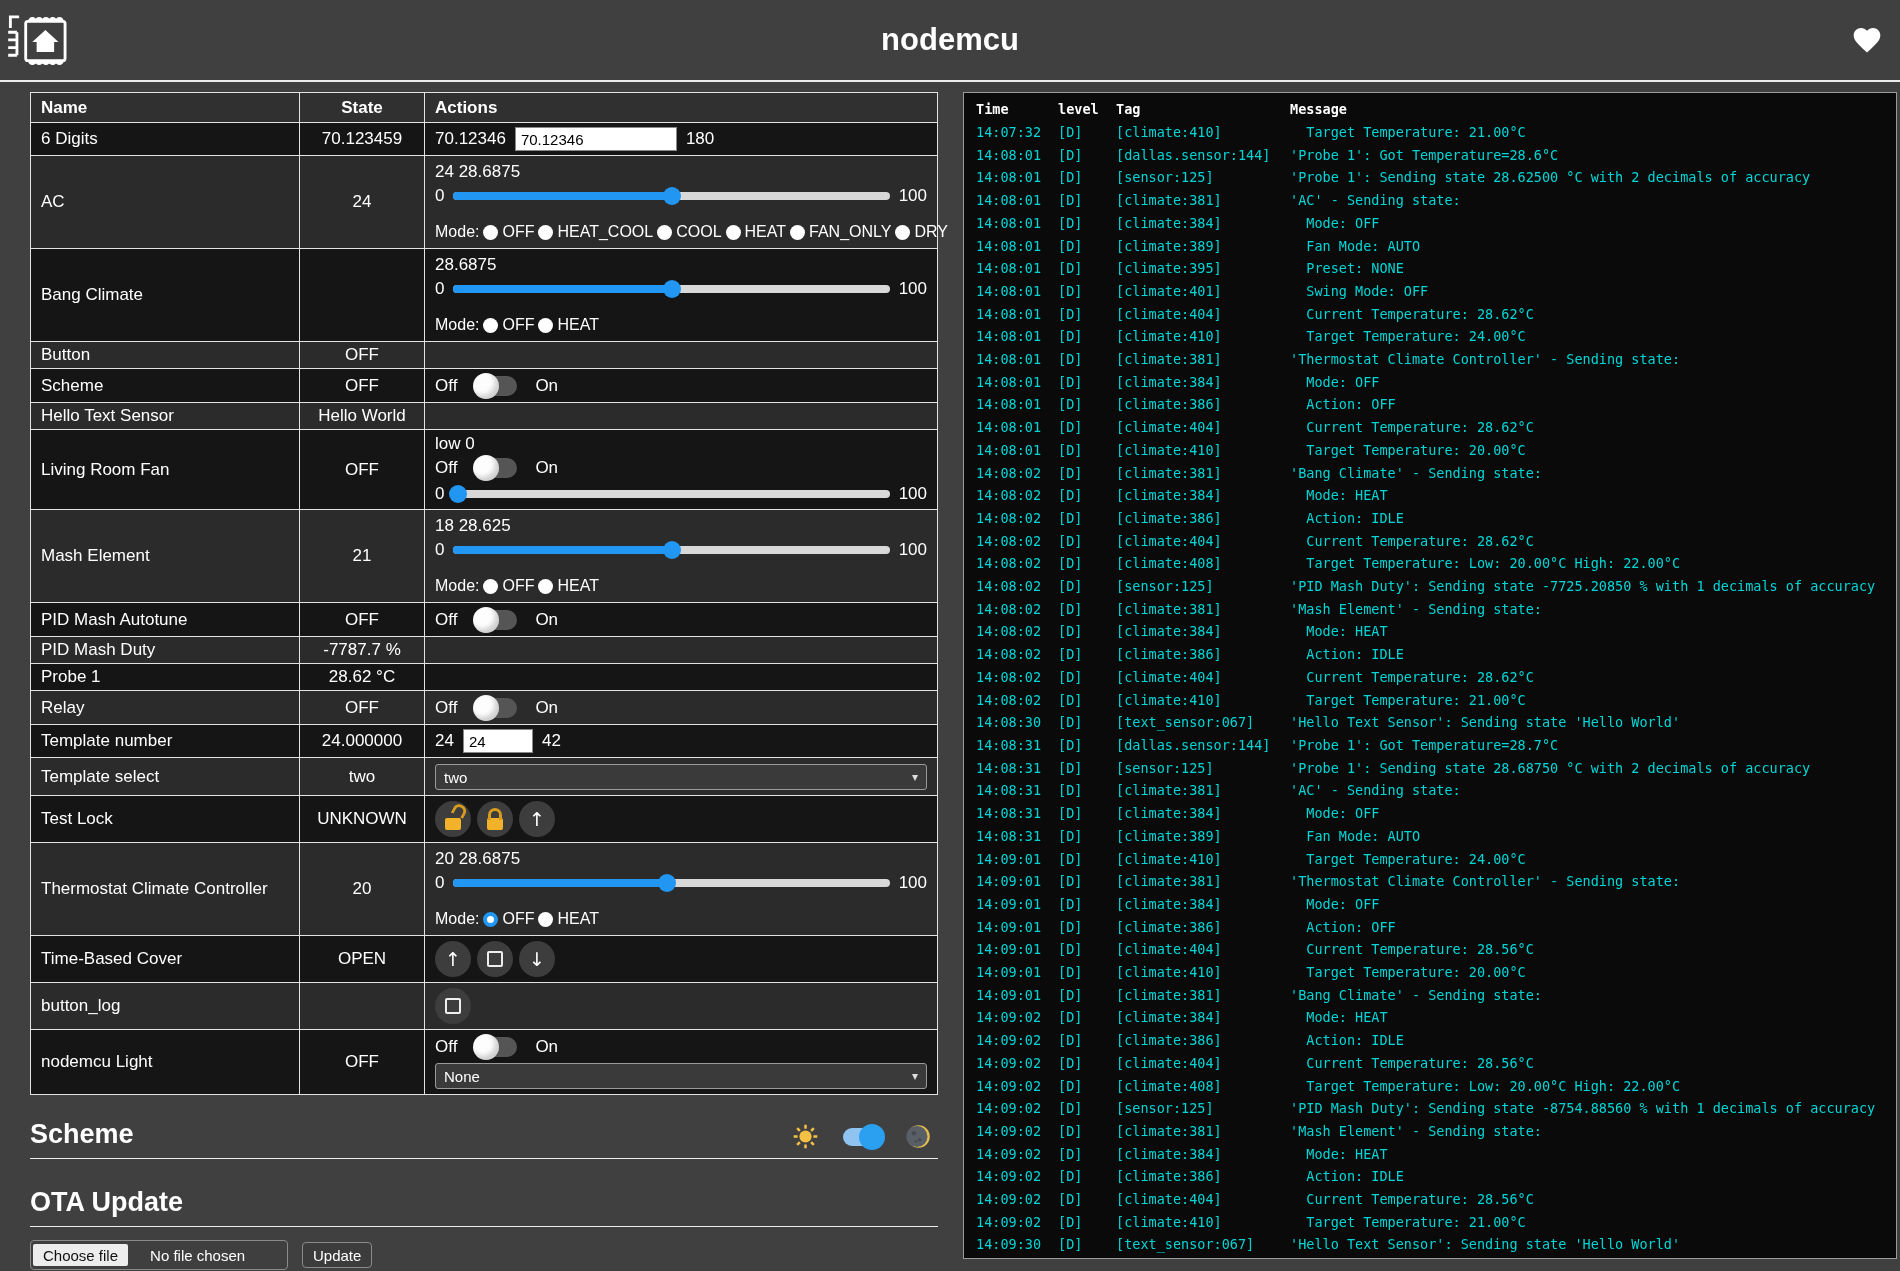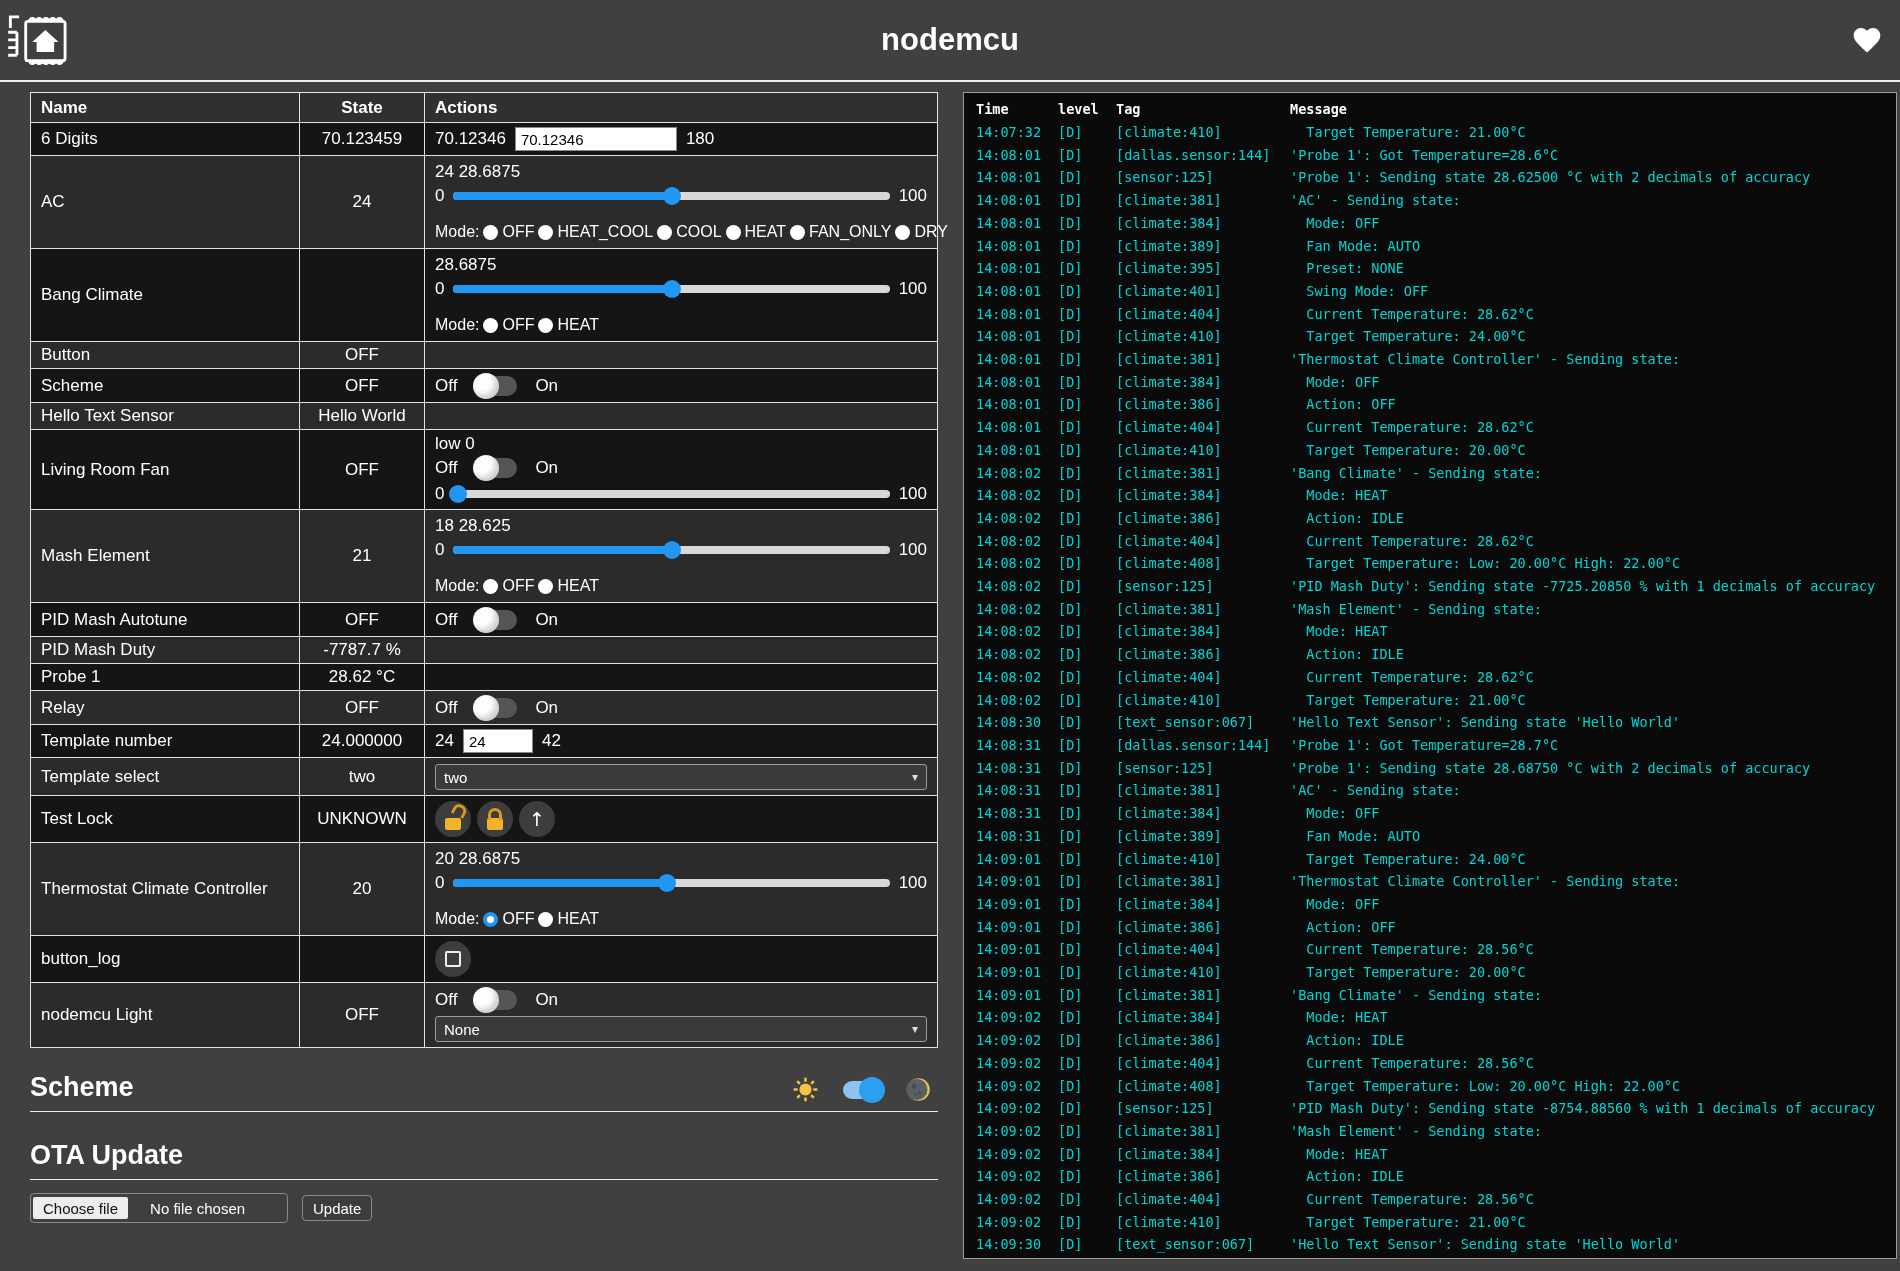--- a/index.html
+++ b/index.html
@@ -354,20 +354,37 @@
               <div class="mode-line">
                 <span class="mode-label">Mode:</span>
                 <label class="radio-opt">
                   <span class="radio sel"></span>
                   <span>OFF</span>
                 </label>
                 <label class="radio-opt">
                   <span class="radio"></span>
                   <span>HEAT</span>
                 </label>
+              </div>
+            </td>
+          </tr>
+          <tr>
+            <td class="cell-name">Time-Based Cover</td>
+            <td class="cell-state">OPEN</td>
+            <td class="cell-actions">
+              <div class="btn-line">
+                <button class="circle-btn">
+                  <span class="glyph">↑</span>
+                </button>
+                <button class="circle-btn">
+                  <span class="stop-square"></span>
+                </button>
+                <button class="circle-btn">
+                  <span class="glyph">↓</span>
+                </button>
               </div>
             </td>
           </tr>
           <tr>
             <td class="cell-name">button_log</td>
             <td class="cell-state"></td>
             <td class="cell-actions">
               <div class="btn-line">
                 <button class="circle-btn">
                   <span class="stop-square"></span>

